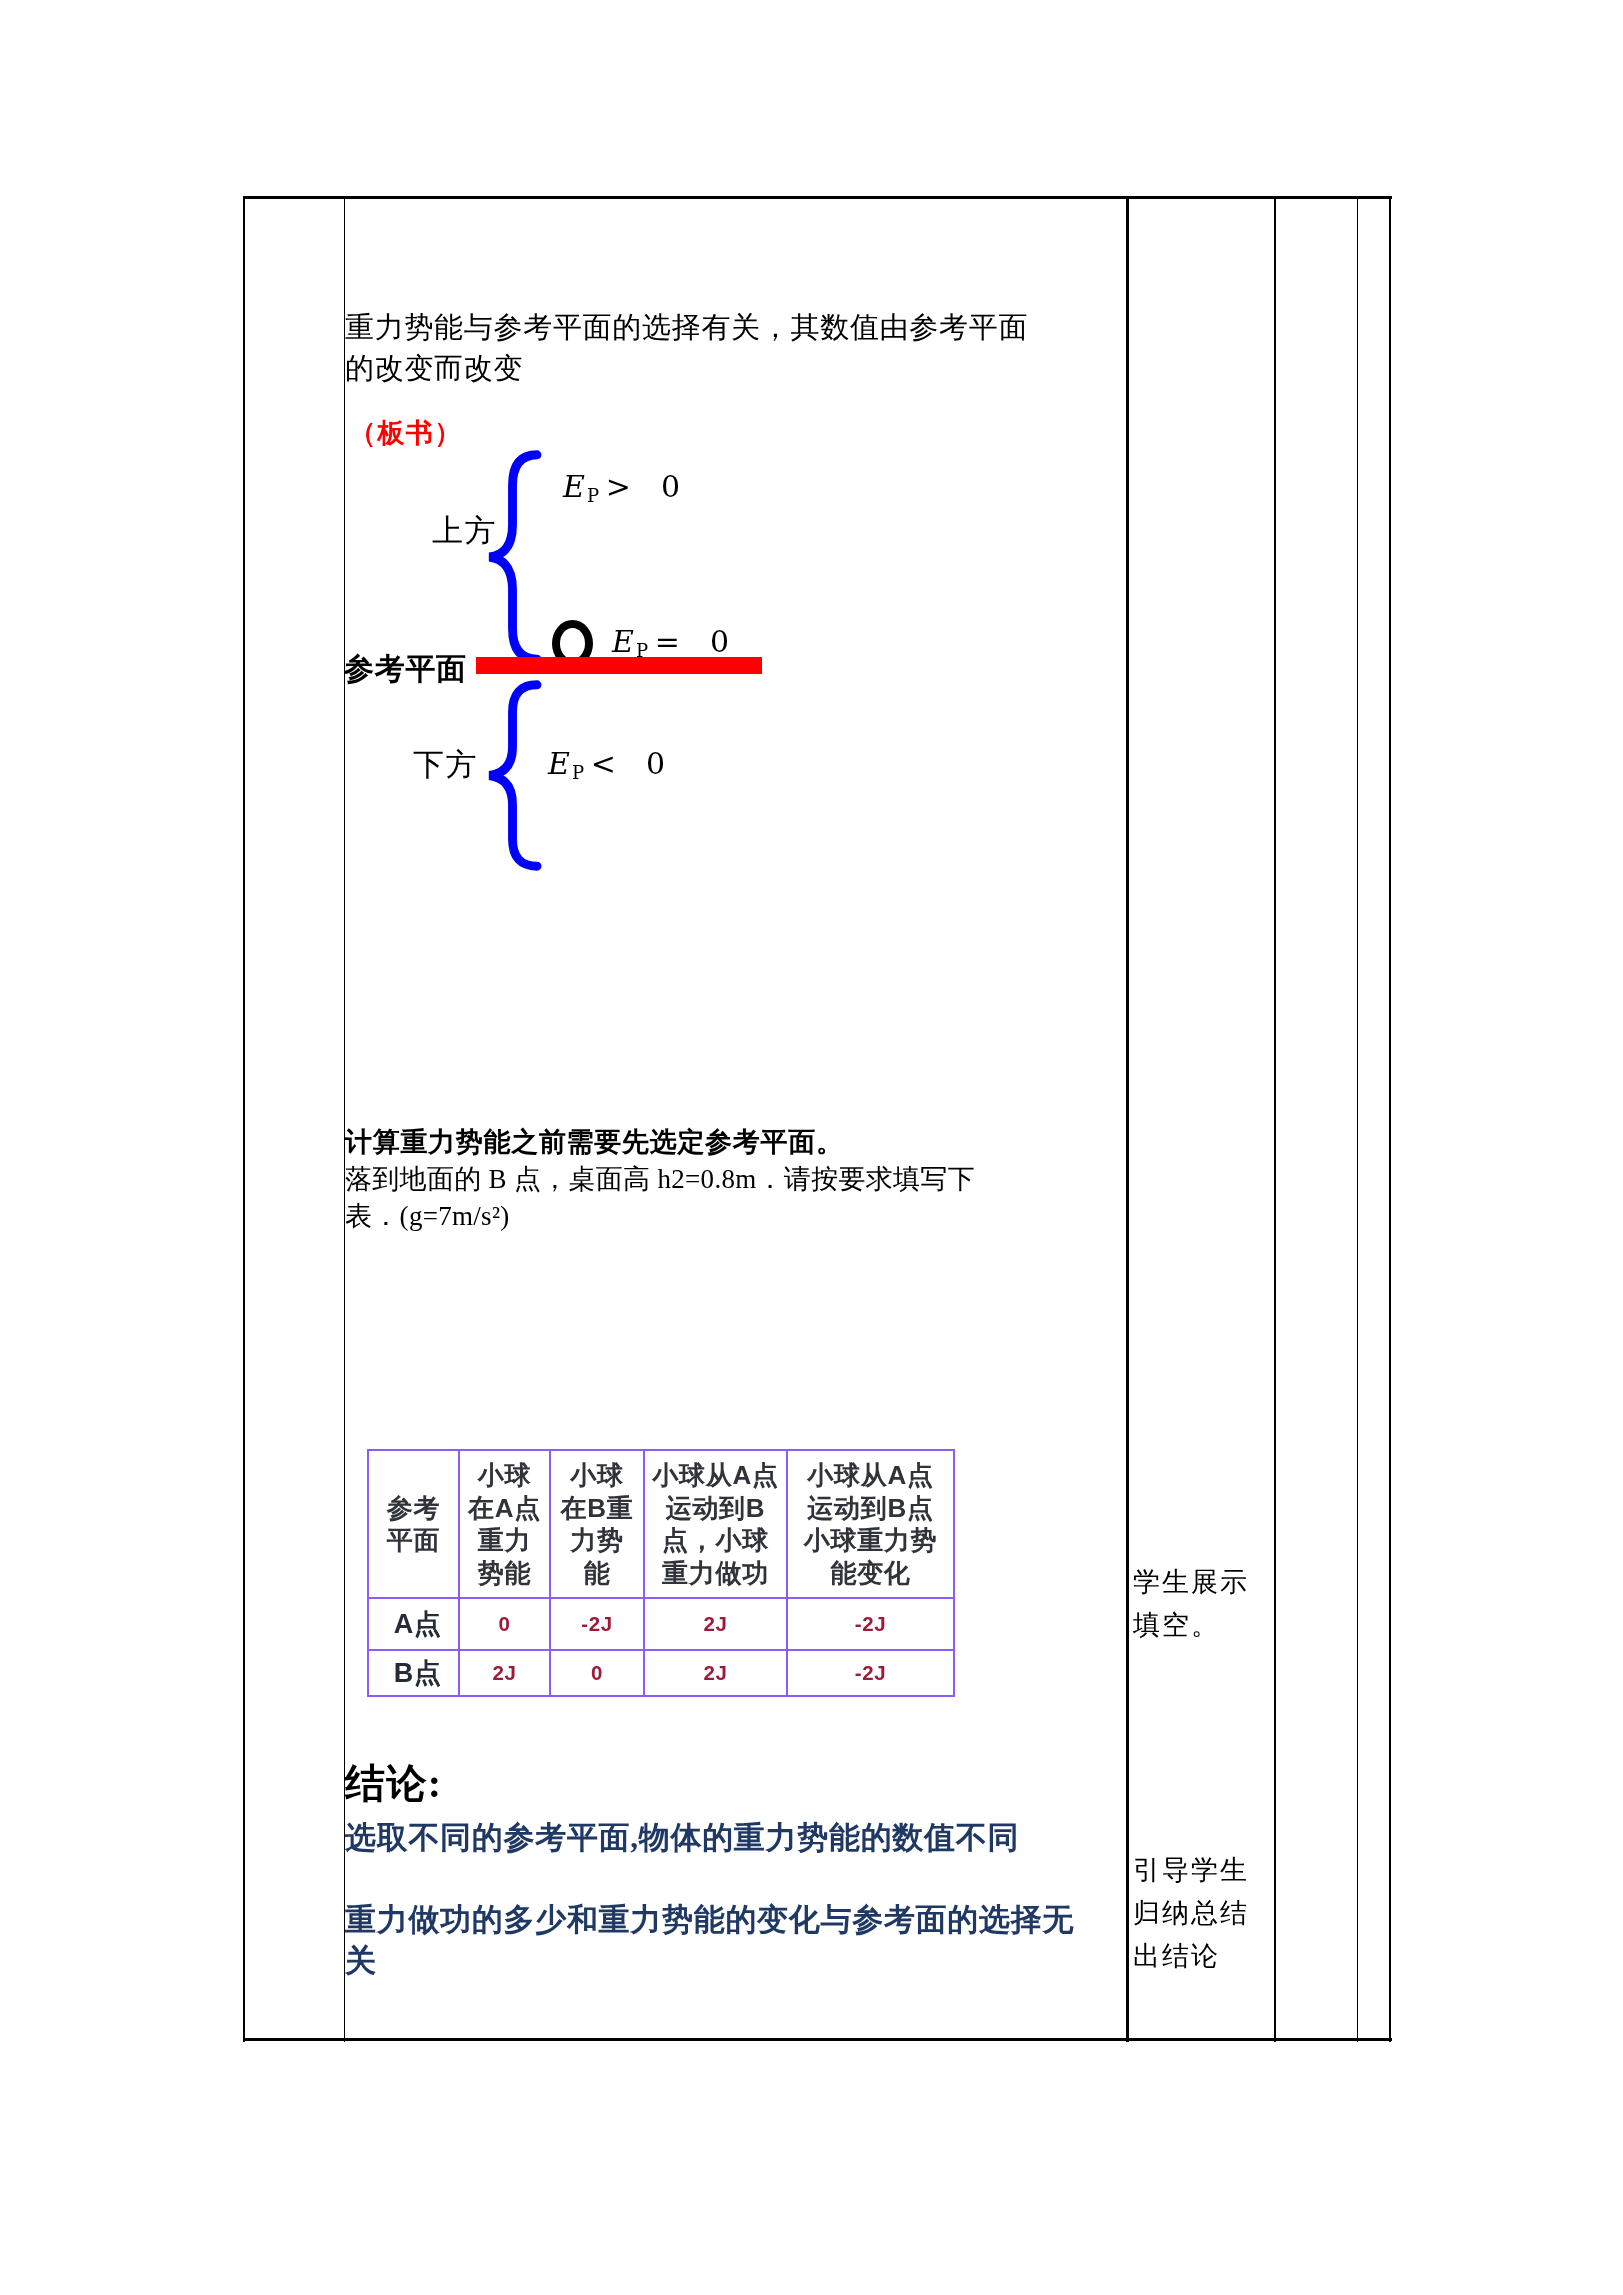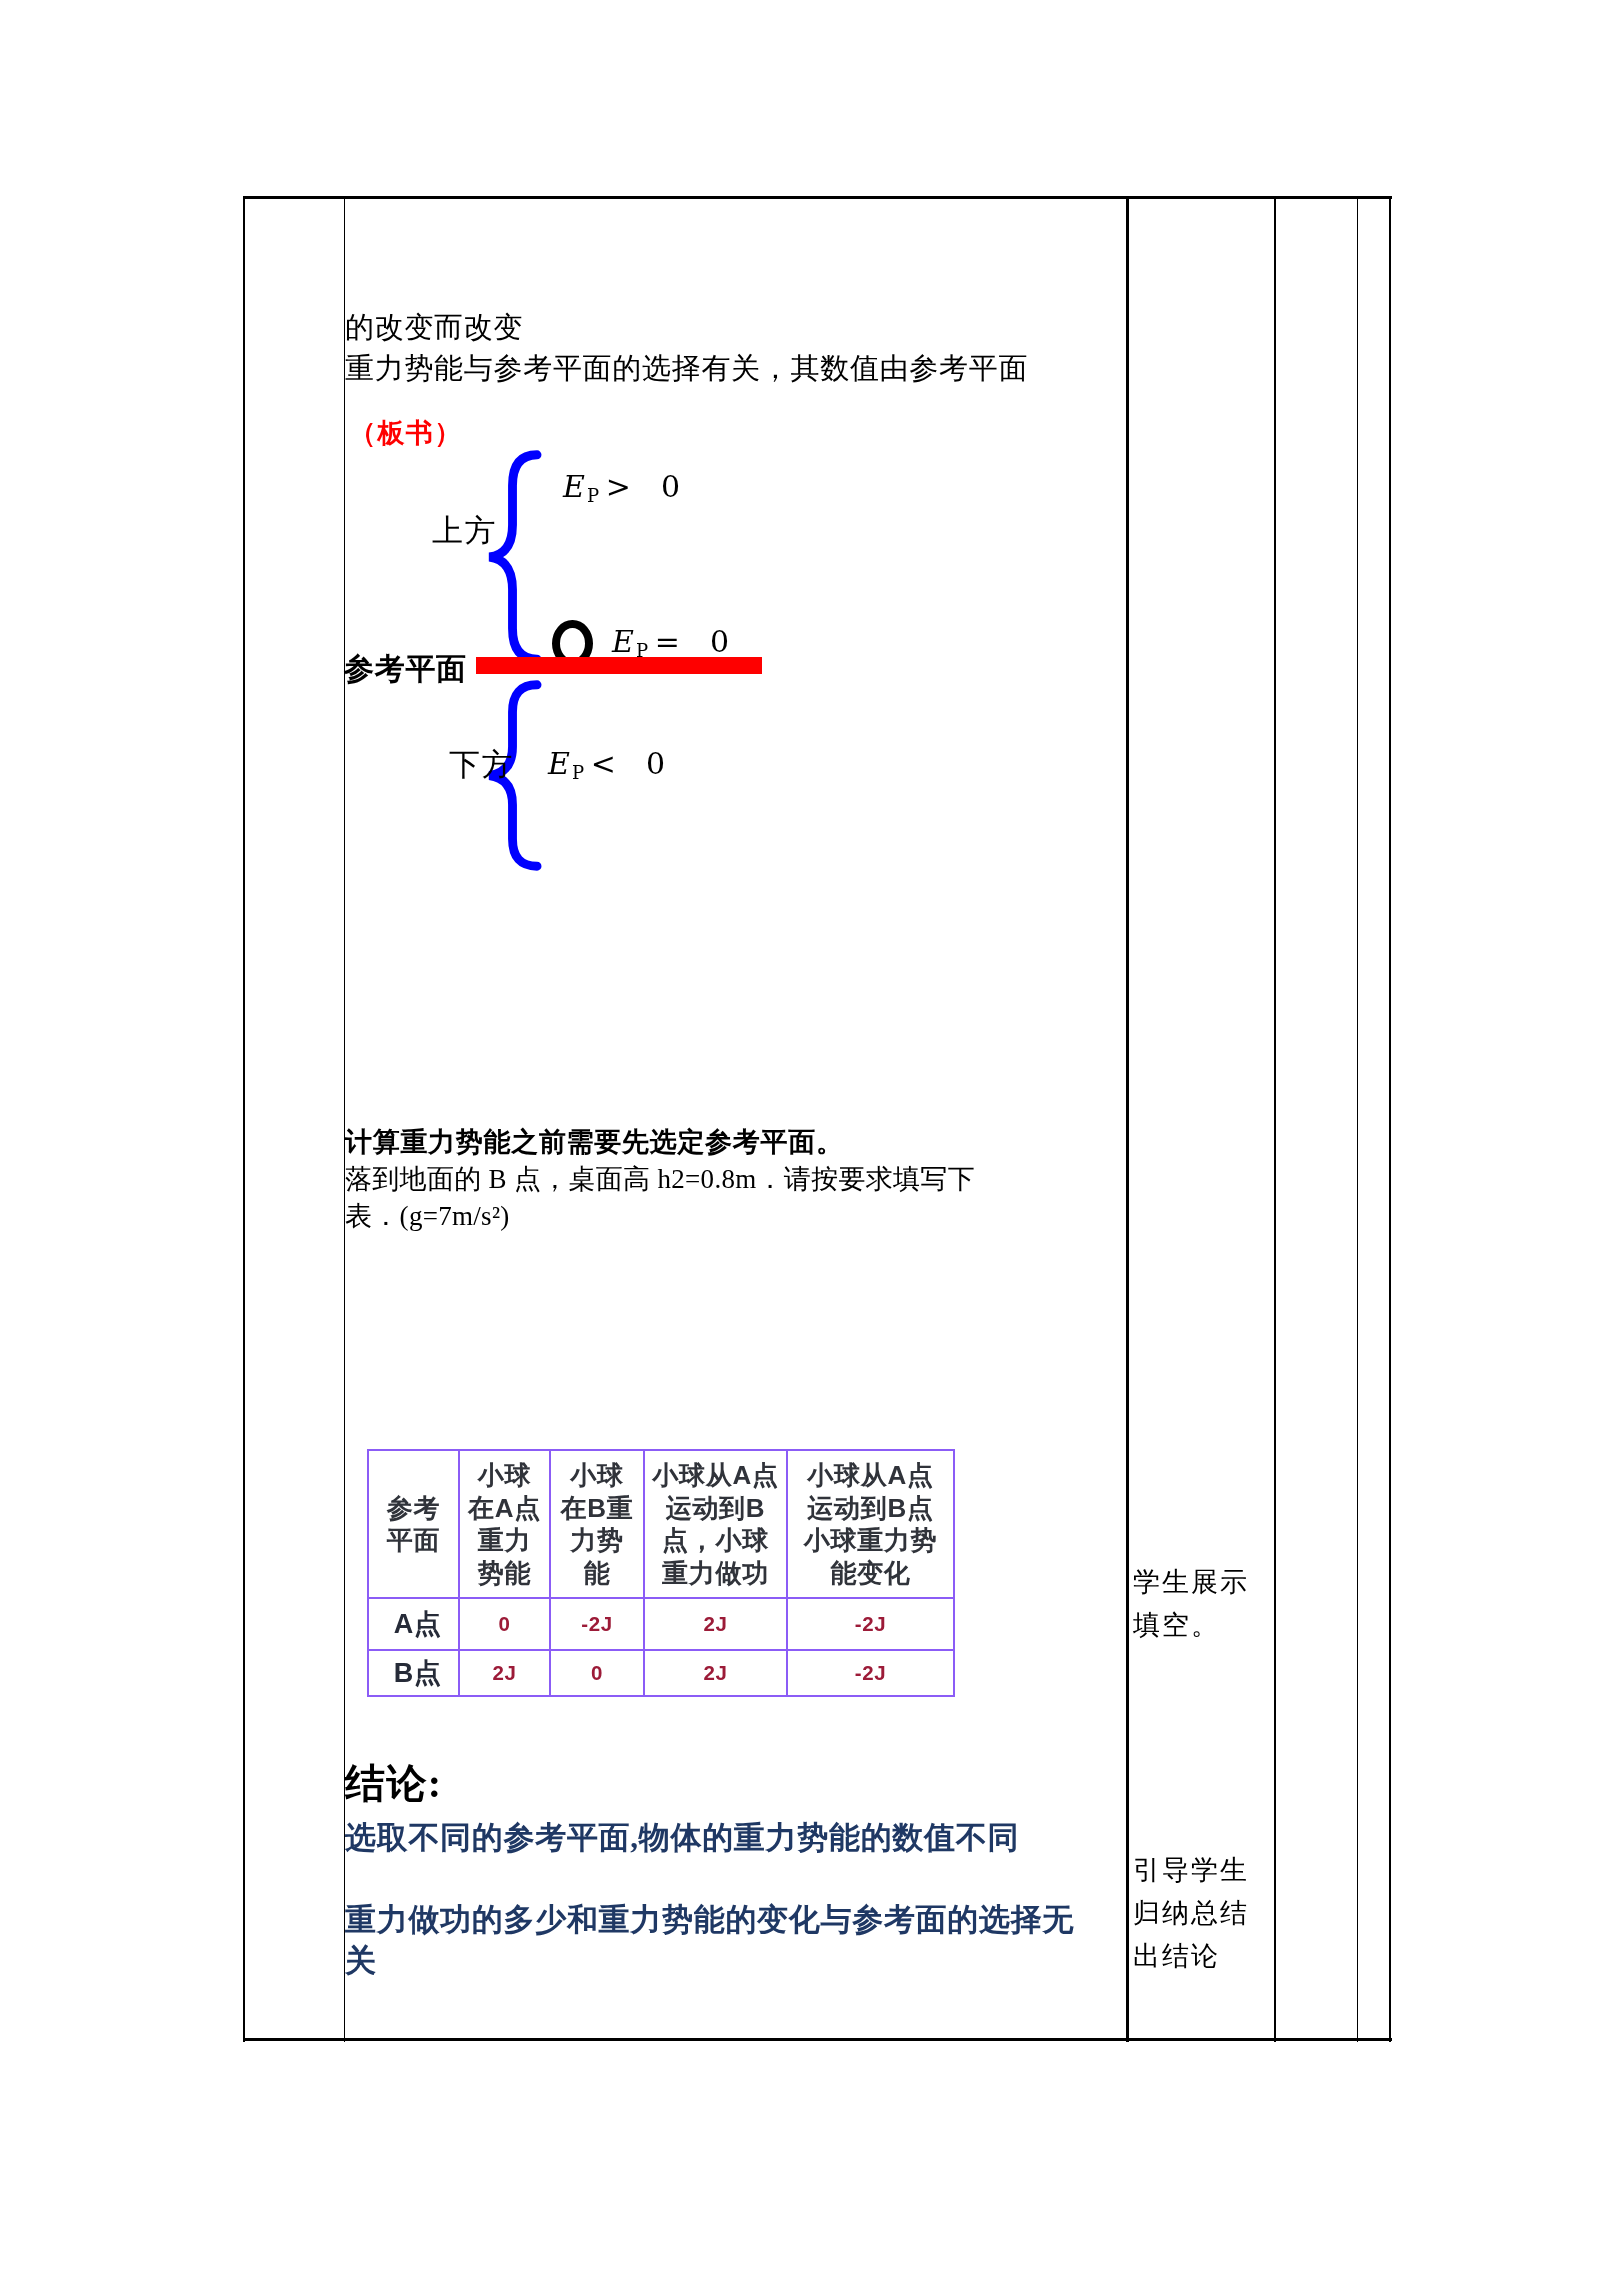--- a/index.html
+++ b/index.html
@@ -68,22 +68,22 @@
   <div class="bline" style="left:243px;top:196px;width:1149px;height:3.4px;"></div>
   <div class="bline" style="left:243px;top:2038px;width:1149px;height:3.4px;"></div>
   <div class="bline" style="left:243px;top:196px;width:2px;height:1846px;"></div>
   <div class="bline" style="left:344px;top:196px;width:1.4px;height:1846px;"></div>
   <div class="bline" style="left:1126px;top:196px;width:2.7px;height:1846px;"></div>
   <div class="bline" style="left:1274px;top:196px;width:2px;height:1846px;"></div>
   <div class="bline" style="left:1357px;top:196px;width:1.4px;height:1846px;"></div>
   <div class="bline" style="left:1389px;top:196px;width:2px;height:1846px;"></div>
 
   <div class="abs para1" style="left:345px;top:307px;width:784px;">
+    <div>重力势能与参考平面的选择有关，其数值由参考平面</div>
     <div>的改变而改变</div>
-    <div>重力势能与参考平面的选择有关，其数值由参考平面</div>
   </div>
 
   <div class="abs banshu" style="left:349px;top:415px;">（板书）</div>
 
   <svg class="abs" style="left:481px;top:450px;" width="63" height="214" viewBox="0 0 92 314">
     <path d="M 82,7 Q 46,7 46,52 L 46,110 Q 46,153 12,157 Q 46,161 46,205 L 46,262 Q 46,307 82,307" fill="none" stroke="#0000fe" stroke-width="13" stroke-linecap="round"></path>
   </svg>
 
   <svg class="abs" style="left:481px;top:680px;" width="63" height="191" viewBox="0 0 92 280">
     <path d="M 82,7 Q 46,7 46,47 L 46,98 Q 46,136 12,140 Q 46,144 46,183 L 46,233 Q 46,273 82,273" fill="none" stroke="#0000fe" stroke-width="13" stroke-linecap="round"></path>
@@ -98,21 +98,21 @@
   <div class="ring" style="left:552px;top:620px;"></div>
 
   <div class="redline" style="left:476px;top:657px;width:286px;height:17px;"></div>
 
   <div class="abs plane-label" style="left:344px;top:649px;">参考平面</div>
 
   <div class="abs formula" style="left:612px;top:624px;">
     <i>E</i><sub>P</sub><span class="rel">= 0</span>
   </div>
 
-  <div class="abs diag-label" style="left:413px;top:744px;margin-left:36px;">下方</div>
+  <div class="abs diag-label" style="left:413px;top:744px;">下方</div>
 
   <div class="abs formula" style="left:548px;top:746px;">
     <i>E</i><sub>P</sub><span class="rel">&lt; 0</span>
   </div>
 
   <div class="abs example" style="left:345px;top:1124px;width:784px;">
     <div class="b1">计算重力势能之前需要先选定参考平面。</div>
     <div>落到地面的 B 点，桌面高 h2=0.8m．请按要求填写下</div>
     <div>表．(g=7m/s²)</div>
   </div>

